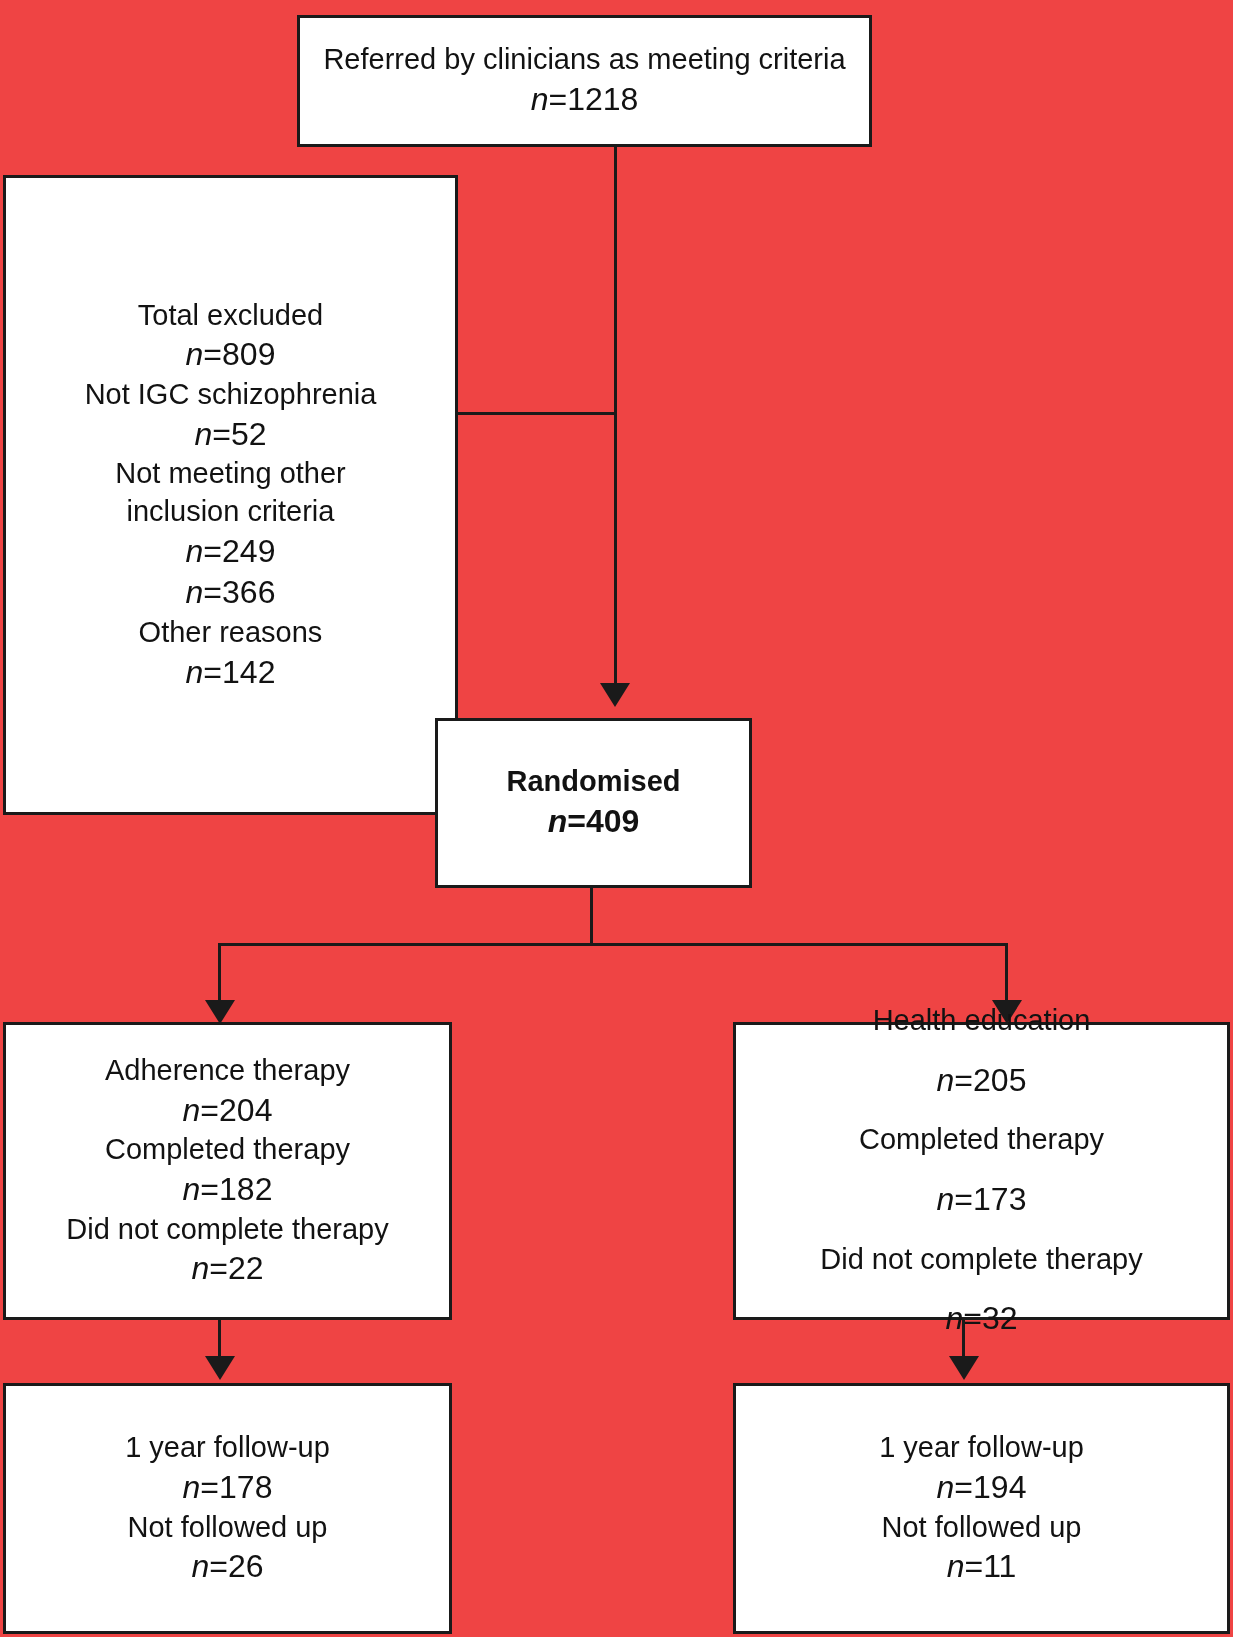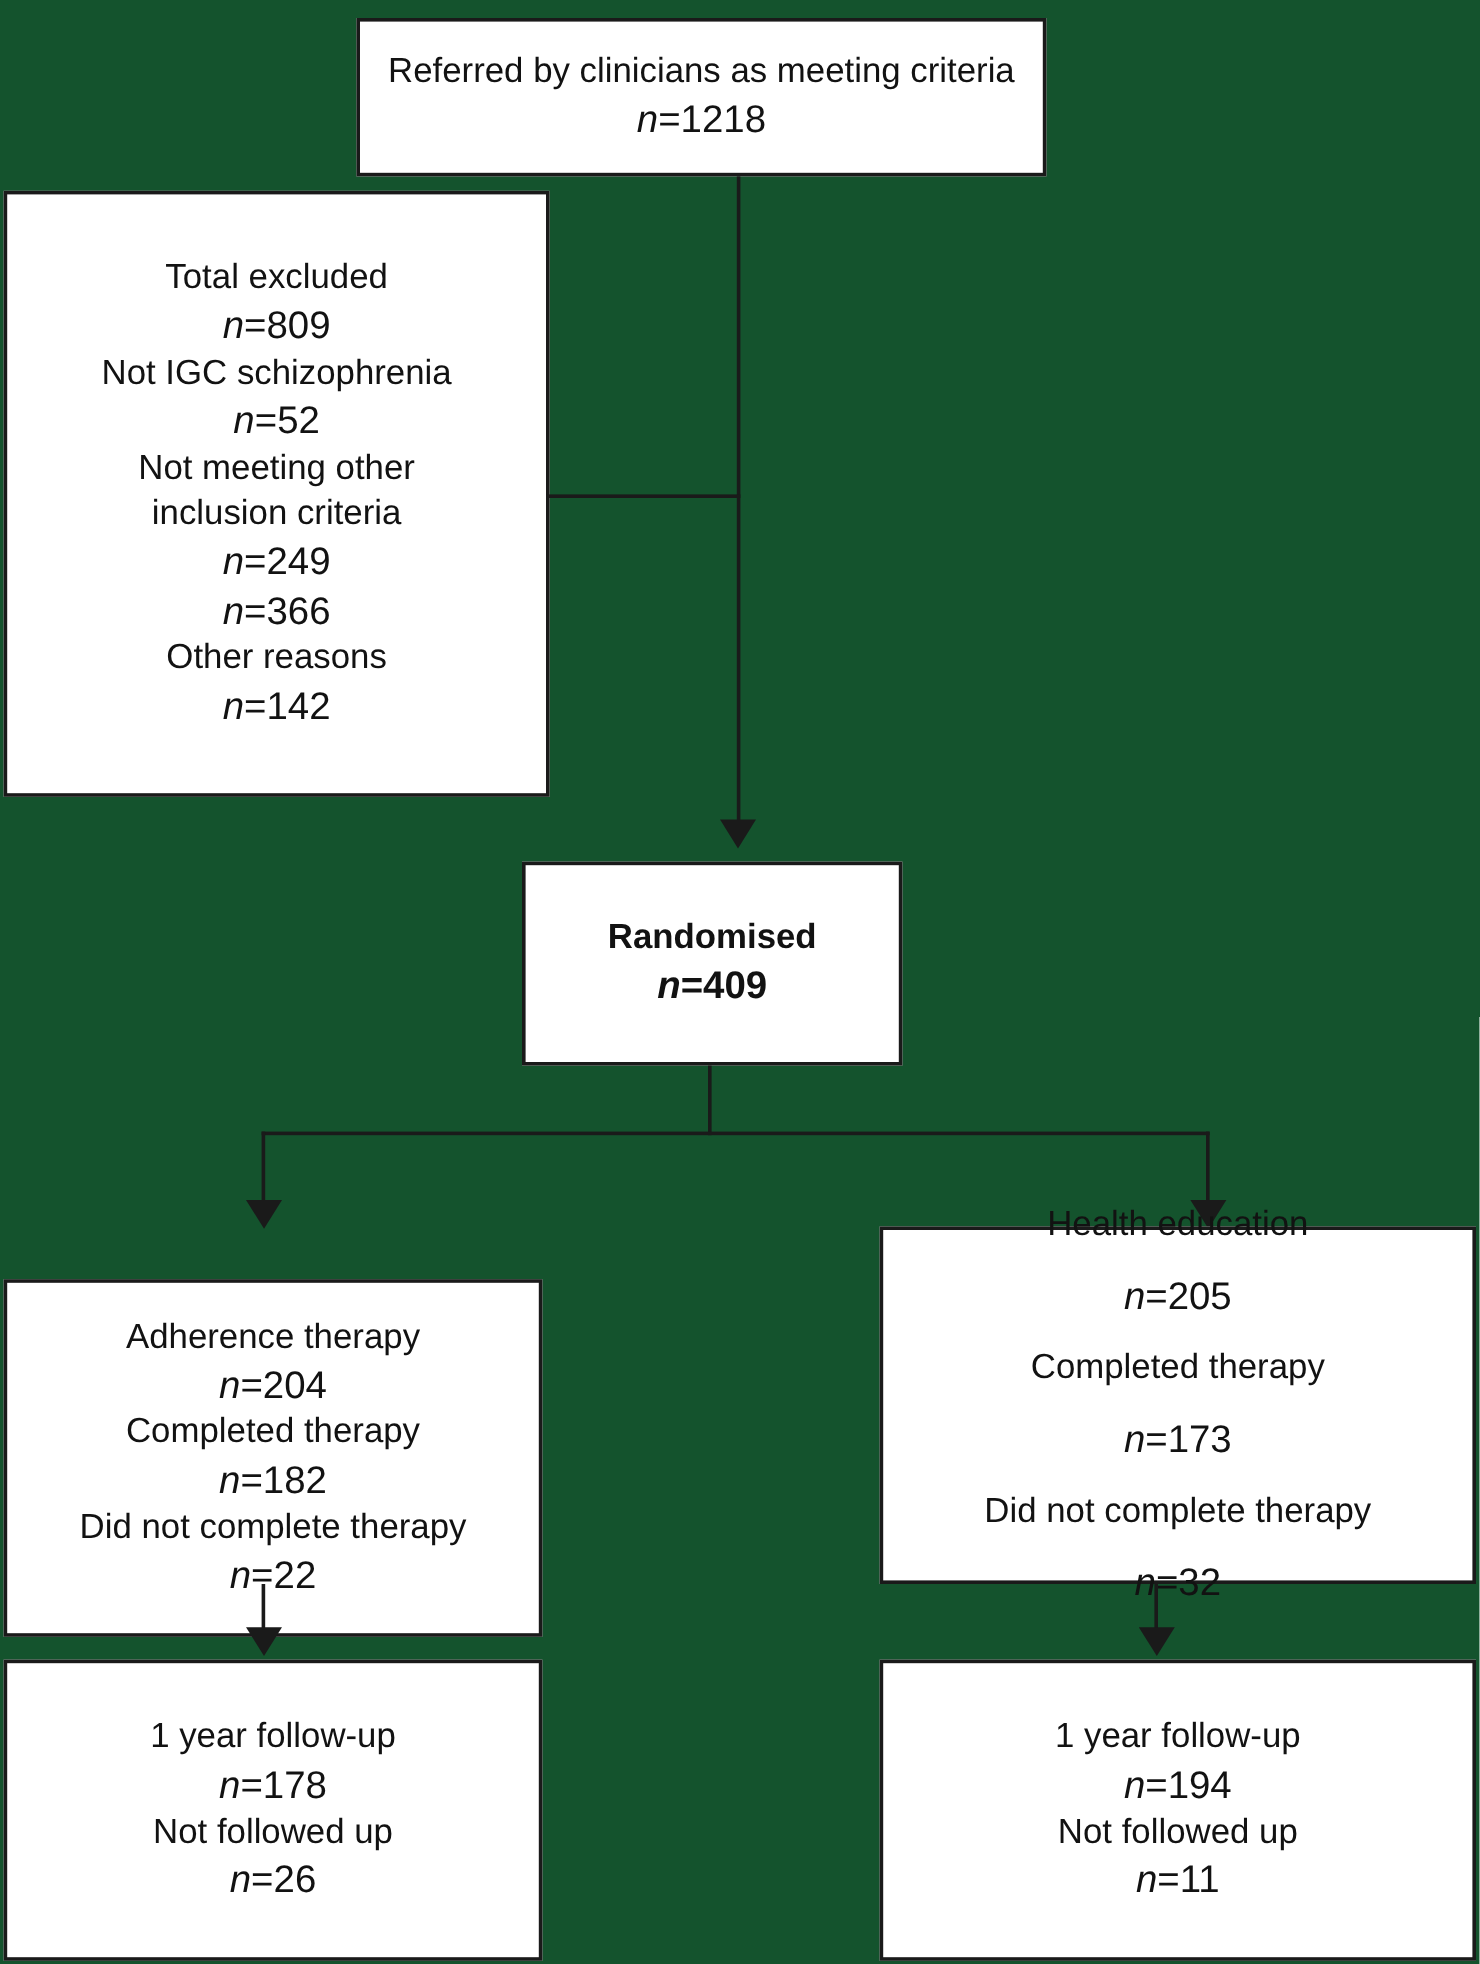--- a/index.html
+++ b/index.html
@@ -5,21 +5,21 @@
 <style>
   html, body {
     margin: 0;
     padding: 0;
     background: #ffffff;
   }
   #diagram {
     position: relative;
     width: 1233px;
     height: 1637px;
-    background: #14532d;
+    background: #ef4444;
     font-family: "Liberation Sans", "DejaVu Sans", sans-serif;
     overflow: hidden;
   }
   .box {
     position: absolute;
     box-sizing: border-box;
     border: 3px solid #1a1a1a;
     background: #ffffff;
     display: flex;
     flex-direction: column;
@@ -61,21 +61,21 @@
 <div id="diagram">
 
   <div class="box" style="left:297px; top:15px; width:575px; height:132px;">
     <span class="ln">Referred by clinicians as meeting criteria</span>
     <span class="ln n"><em style="font-style:italic">n</em>=1218</span>
   </div>
 
   <div class="line vline" style="left:614px; top:147px; height:540px;"></div>
   <div class="arrowhead" style="left:600px; top:683px;"></div>
 
-  <div class="box" style="left:3px; top:159px; width:455px; height:505px; padding:6px 20px;">
+  <div class="box" style="left:3px; top:175px; width:455px; height:640px; padding:6px 20px;">
     <span class="ln">Total excluded</span>
     <span class="ln n"><em style="font-style:italic">n</em>=809</span>
     <span class="ln">Not IGC schizophrenia</span>
     <span class="ln n"><em style="font-style:italic">n</em>=52</span>
     <span class="ln">Not meeting other</span>
     <span class="ln">inclusion criteria</span>
     <span class="ln n"><em style="font-style:italic">n</em>=249</span>
     <span class="ln n"><em style="font-style:italic">n</em>=366</span>
     <span class="ln">Other reasons</span>
     <span class="ln n"><em style="font-style:italic">n</em>=142</span>
@@ -88,21 +88,21 @@
     <span class="ln n"><em style="font-style:italic">n</em>=409</span>
   </div>
 
   <div class="line vline" style="left:590px; top:888px; height:58px;"></div>
   <div class="line hline" style="left:218px; top:943px; width:790px;"></div>
   <div class="line vline" style="left:218px; top:943px; height:64px;"></div>
   <div class="line vline" style="left:1005px; top:943px; height:64px;"></div>
   <div class="arrowhead" style="left:205px; top:1000px;"></div>
   <div class="arrowhead" style="left:992px; top:1000px;"></div>
 
-  <div class="box" style="left:3px; top:1022px; width:449px; height:298px;margin-top:44px;">
+  <div class="box" style="left:3px; top:1022px; width:449px; height:298px;">
     <span class="ln">Adherence therapy</span>
     <span class="ln n"><em style="font-style:italic">n</em>=204</span>
     <span class="ln">Completed therapy</span>
     <span class="ln n"><em style="font-style:italic">n</em>=182</span>
     <span class="ln">Did not complete therapy</span>
     <span class="ln n"><em style="font-style:italic">n</em>=22</span>
   </div>
 
   <div class="box" style="left:733px; top:1022px; width:497px; height:298px;gap:20px;">
     <span class="ln">Health education</span>

